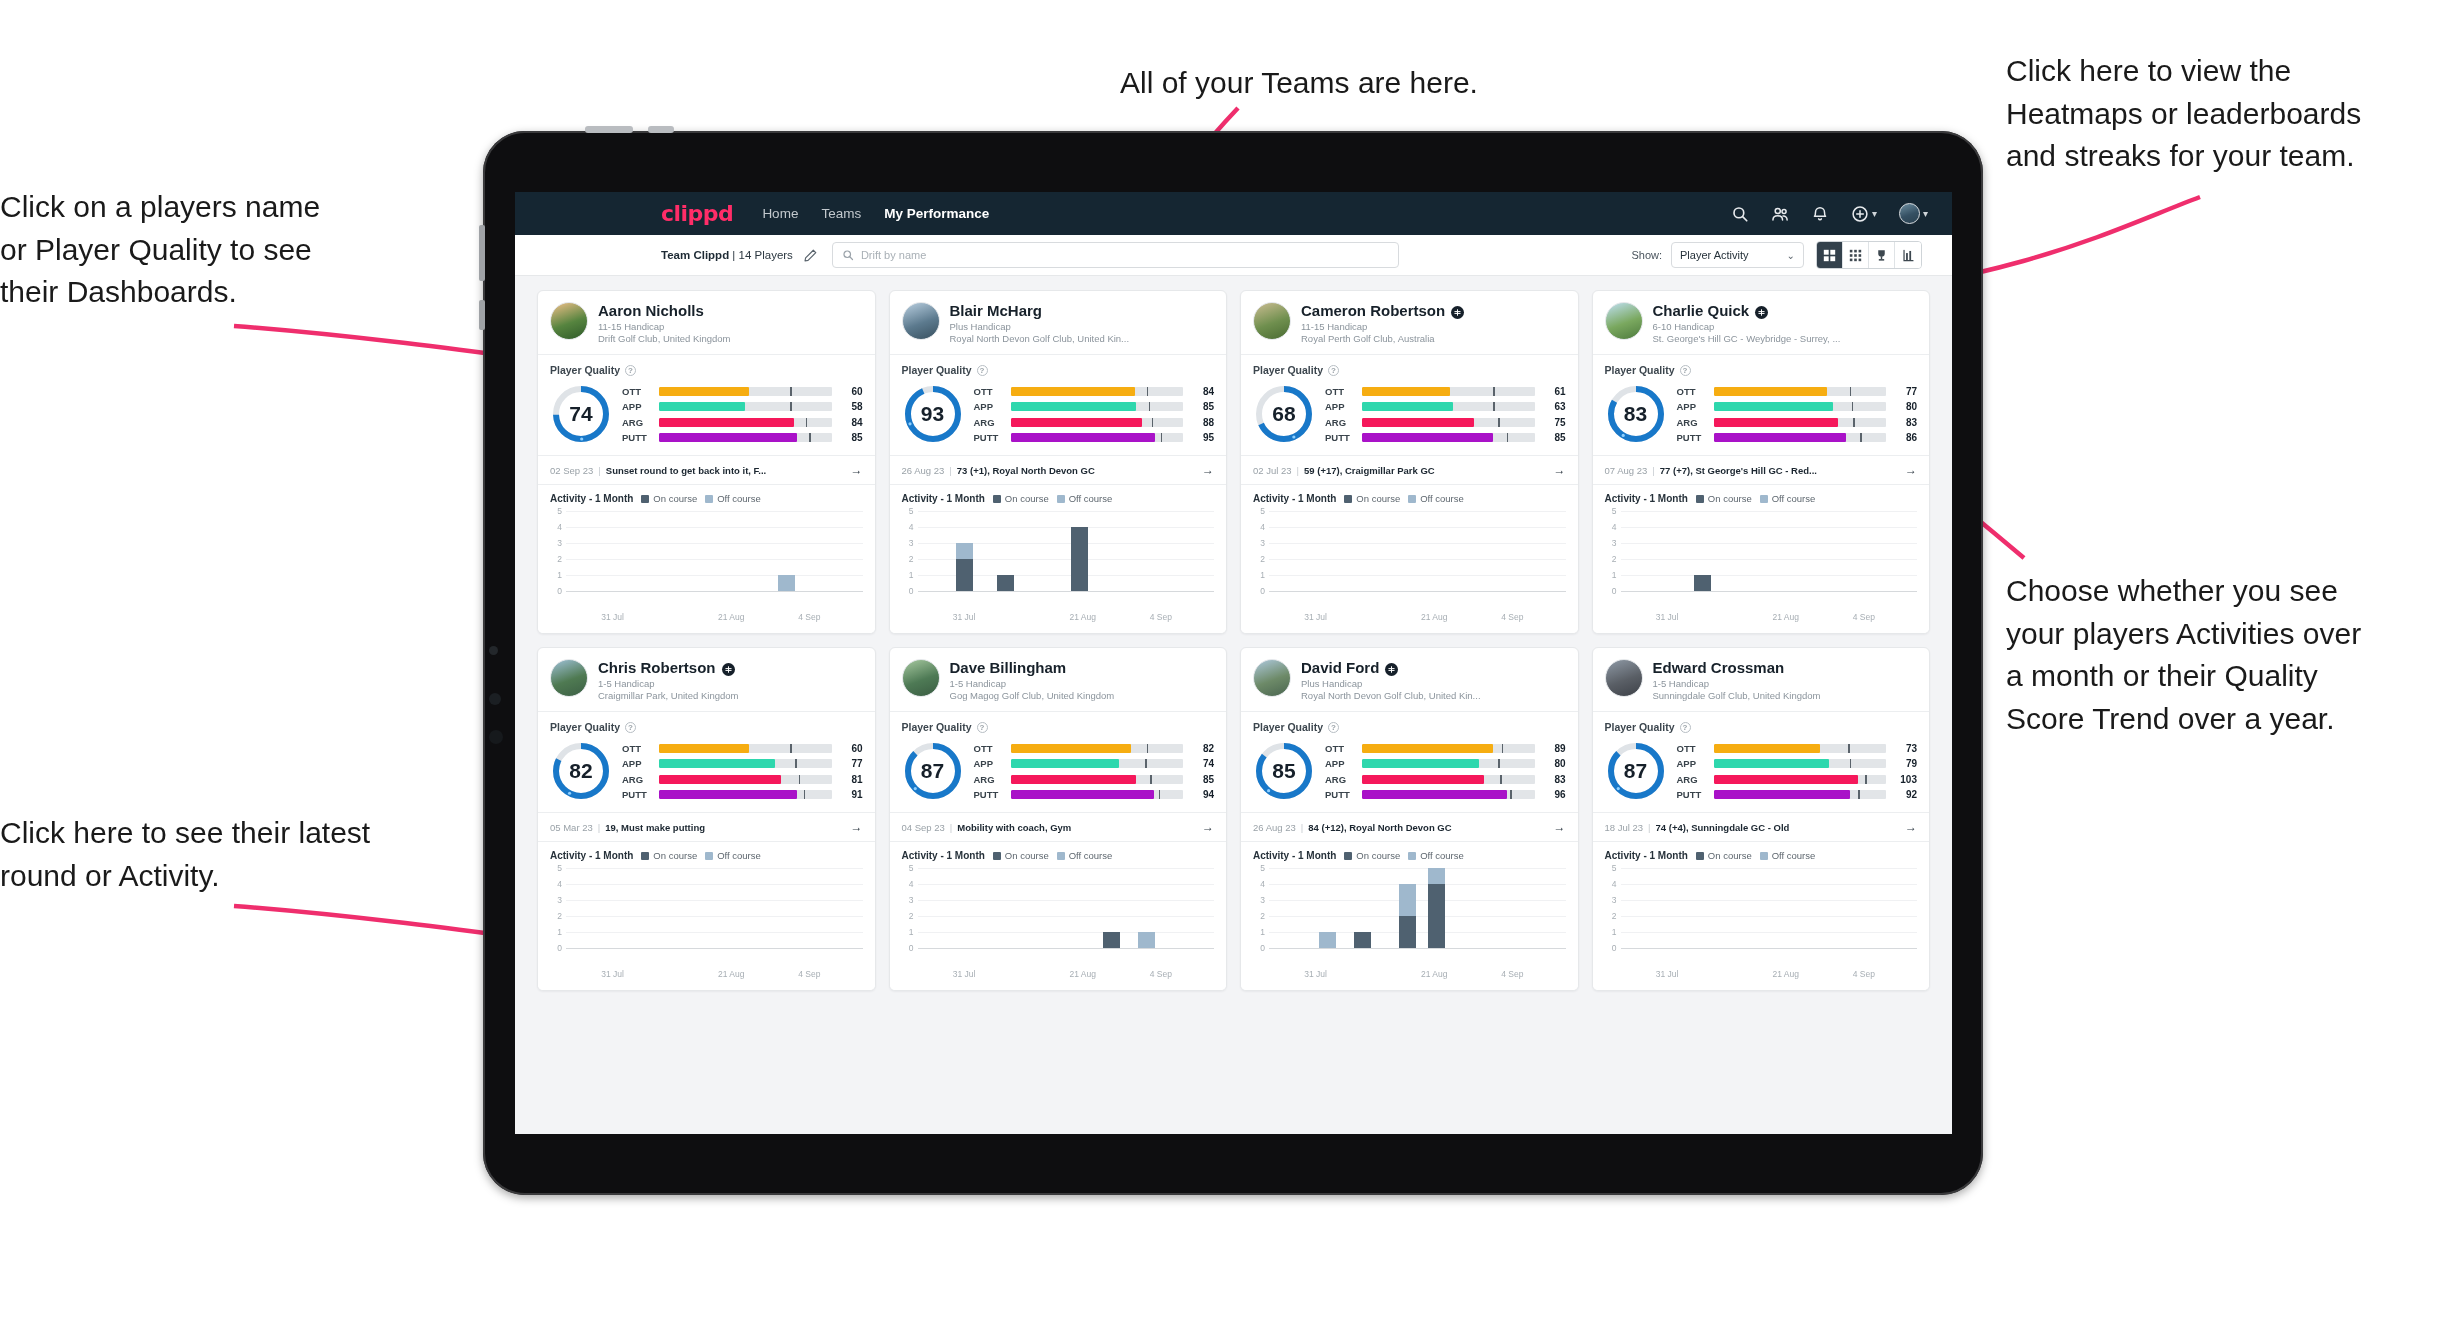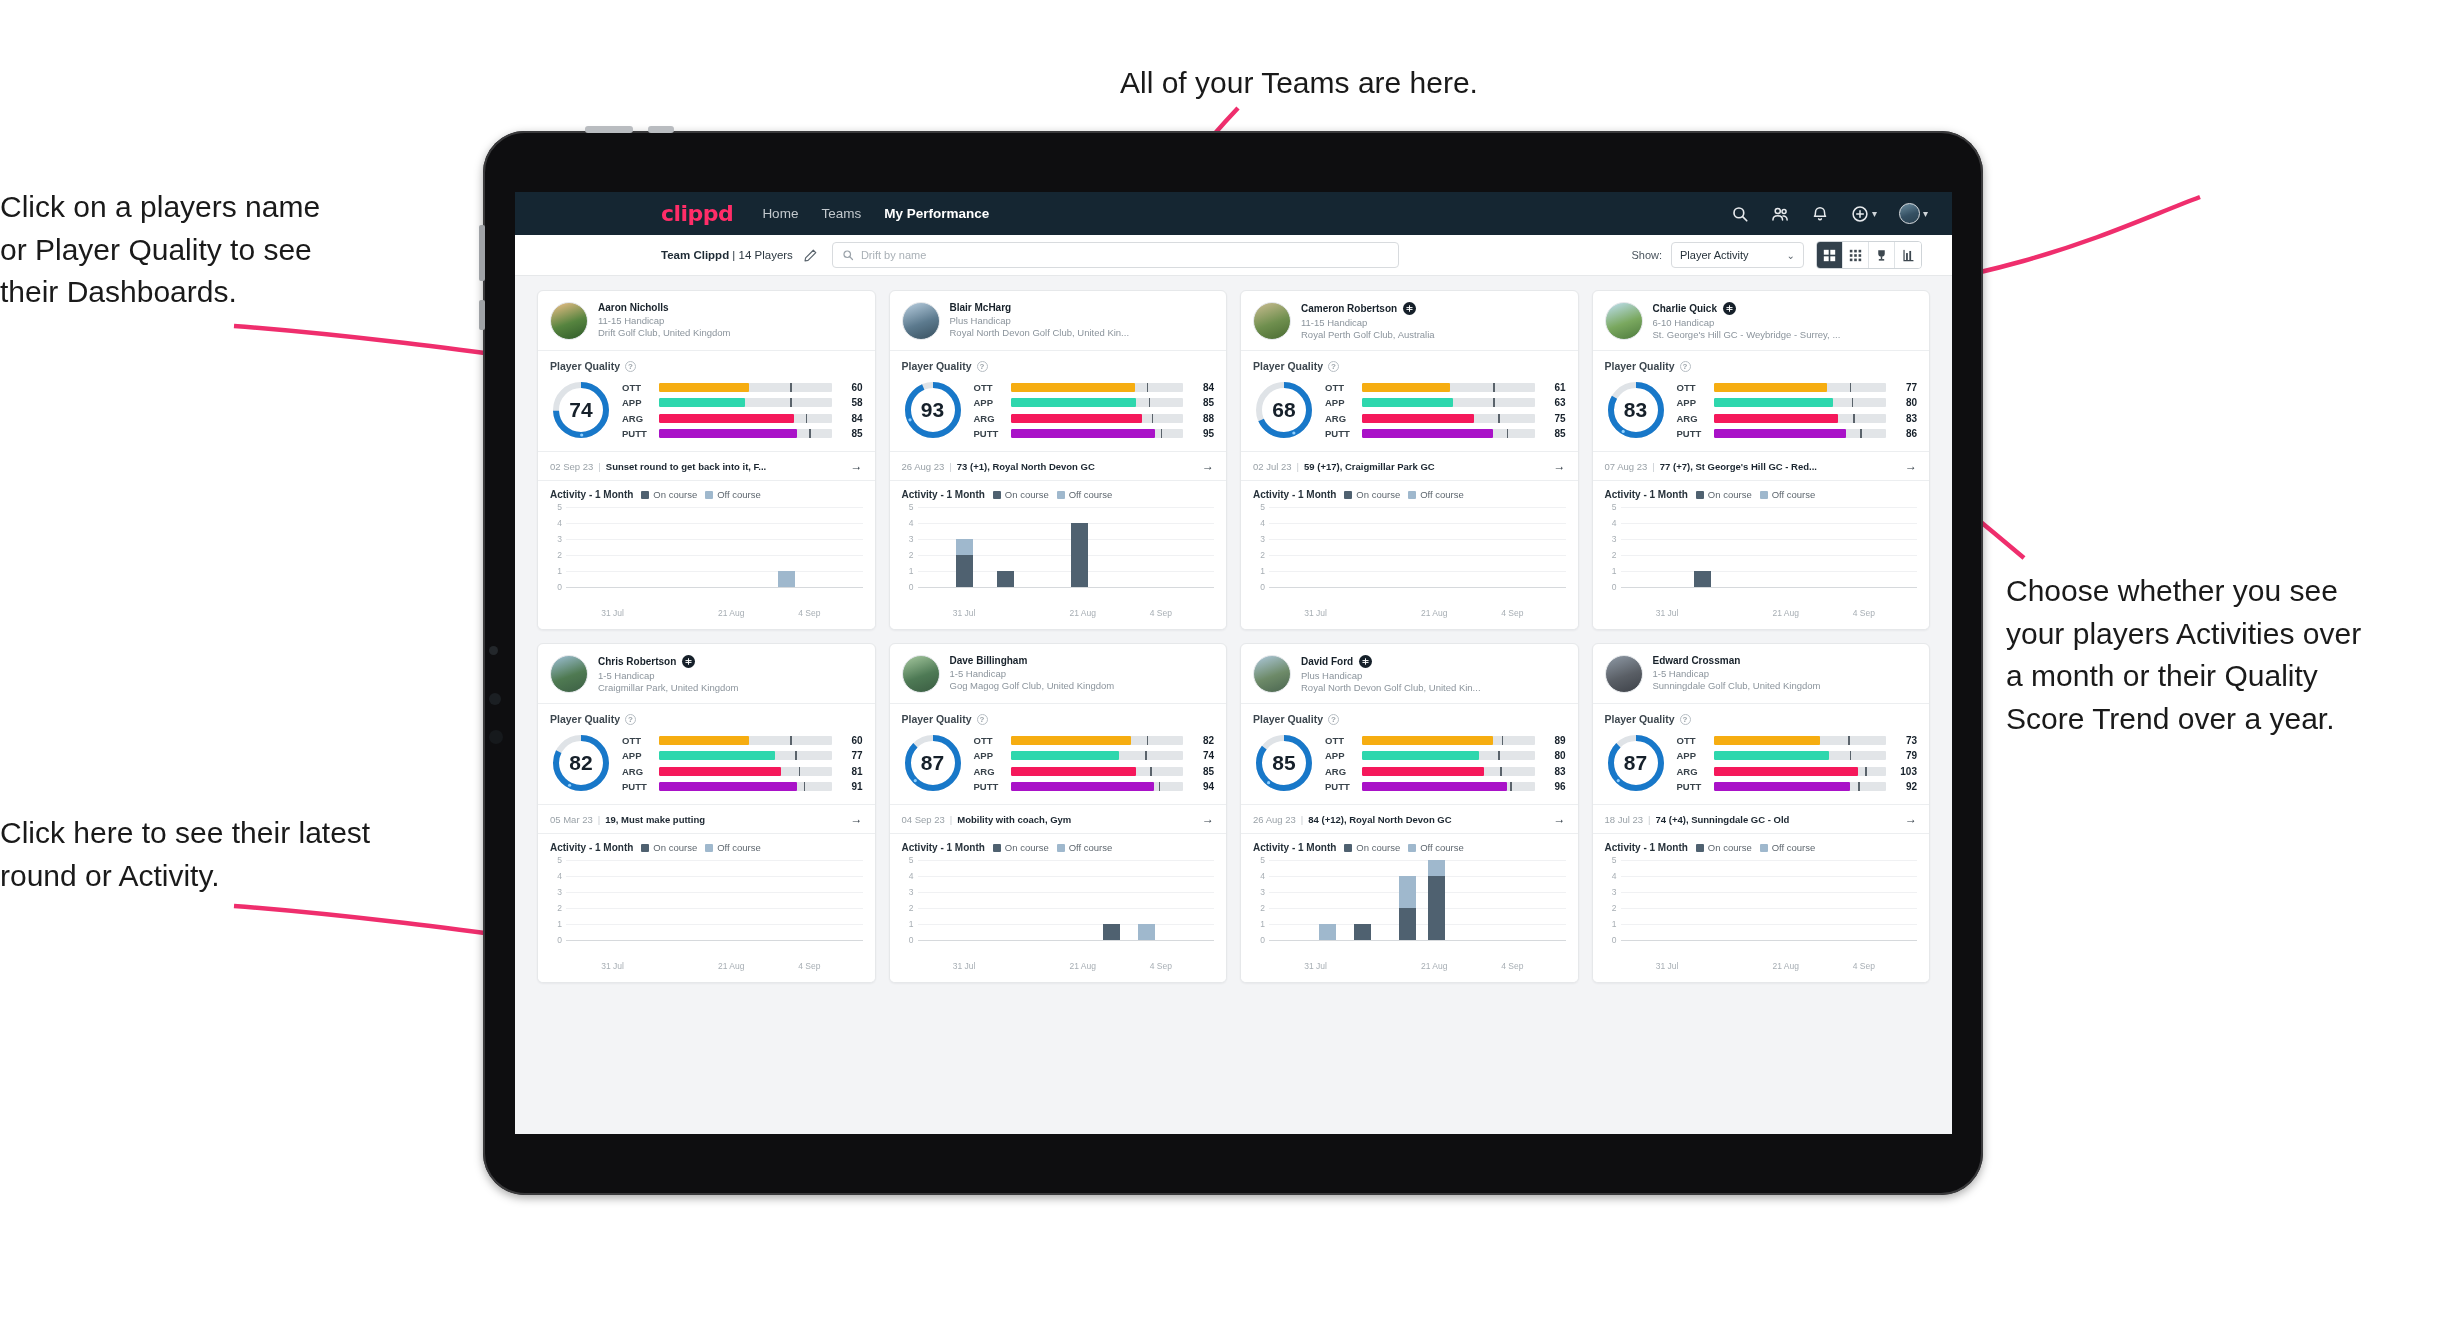--- a/index.html
+++ b/index.html
@@ -145,21 +145,21 @@
   }
   .card{
     background:#fff; border:1px solid #e6e8ea; border-radius:6px;
     overflow:hidden; box-shadow:0 1px 2px rgba(16,24,32,.05);
   }
   .card-head{ display:flex; align-items:flex-start; padding:11px 12px 10px 12px; gap:10px; }
   .avatar{
     width:38px;height:38px;border-radius:50%;flex:0 0 38px;
     border:1.5px solid #e4e7ea; background:#9fb2a0;
   }
-  .p-name{ font-size:10px; font-weight:700; color:#17212a; display:flex; align-items:center; gap:6px;}
+  .p-name{ font-size:15px; font-weight:700; color:#17212a; display:flex; align-items:flex-end; gap:6px;}
   .verified{
     width:13px;height:13px;border-radius:50%;background:#16202a;
     display:inline-flex;align-items:center;justify-content:center; flex:0 0 13px;
   }
   .verified svg{width:9px;height:9px;display:block;color:#fff;}
   .p-hcap{ font-size:9.5px; color:#8b949c; margin-top:2px;}
   .p-club{ font-size:9.5px; color:#8b949c; margin-top:1px; white-space:nowrap; overflow:hidden; text-overflow:ellipsis; max-width:212px;}
 
   .sect{ border-top:1px solid #eceef0; padding:9px 12px 10px 12px;}
   .sect-title{ font-size:10.5px; color:#3c464e; font-weight:600; display:flex; align-items:center; gap:5px;}
@@ -209,20 +209,23 @@
   .seg-off{ background:#9fb8cd;}
   .xaxis{ display:flex; margin-top:21px; padding-left:16px; position:relative; height:12px;}
   .xtick{ position:absolute; font-size:8.5px; color:#a7aeb4; transform:translateX(-50%);}
 </style>
 </head>
 <body>
 
 <div id="root">
 
   <div class="annot" style="left:1120px; top:62px;">All of your Teams are here.</div>
+  <div class="annot" style="left:2006px; top:50px;">Click here to view the
+Heatmaps or leaderboards
+and streaks for your team.</div>
   <div class="annot" style="left:0px; top:186px;">Click on a players name
 or Player Quality to see
 their Dashboards.</div>
   <div class="annot" style="left:2006px; top:570px;">Choose whether you see
 your players Activities over
 a month or their Quality
 Score Trend over a year.</div>
   <div class="annot" style="left:0px; top:812px;">Click here to see their latest
 round or Activity.</div>
 

